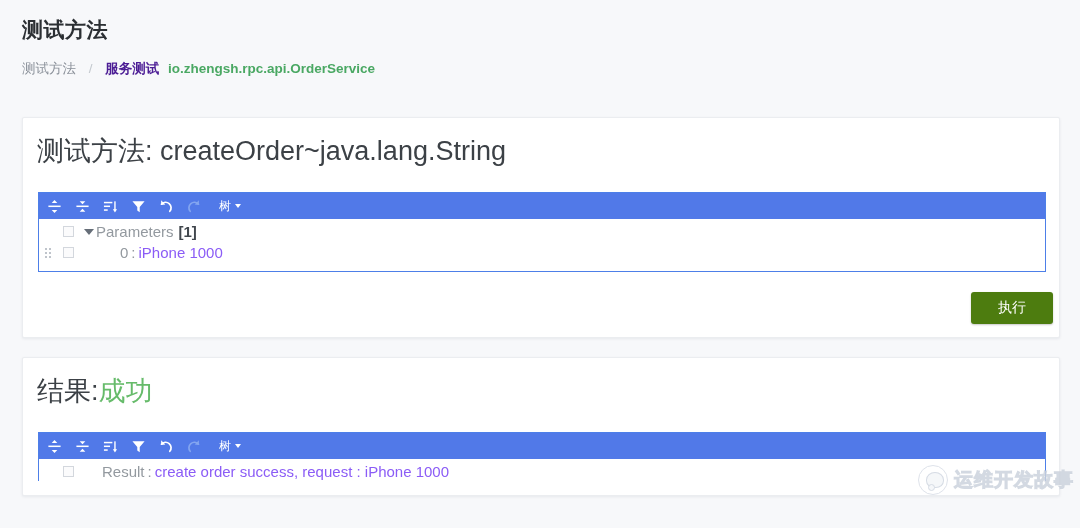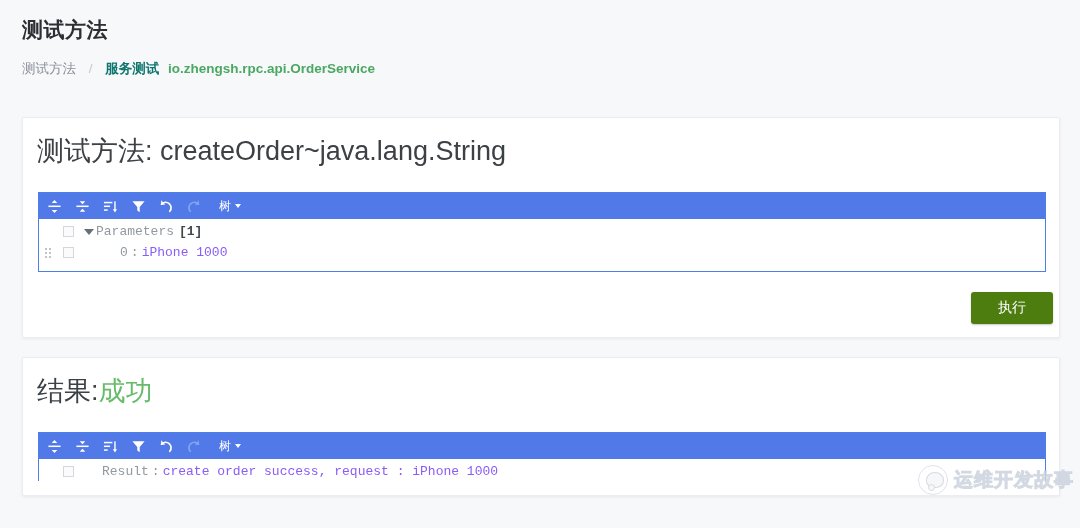--- a/index.html
+++ b/index.html
@@ -17,21 +17,21 @@
     position: absolute; left: 22px; top: 16px;
     font-size: 21px; font-weight: bold; color: #2b2f33;
     letter-spacing: .5px;
   }
   .breadcrumb {
     position: absolute; left: 22px; top: 60px;
     font-size: 13.5px; line-height: 18px; white-space: nowrap;
   }
   .bc-plain { color: #8a9099; }
   .bc-sep { color: #c3c8ce; padding: 0 9px; }
-  .bc-strong { color: #0f766e; font-weight: bold; }
+  .bc-strong { color: #4c1d95; font-weight: bold; }
   .bc-green { color: #4aa863; font-weight: bold; padding-left: 5px; }
 
   
   .card {
     position: absolute; background: #ffffff;
     border: 1px solid #ebedf0;
     border-radius: 2px;
     box-shadow: 0 1px 3px rgba(20,30,50,.07);
   }
   #card-test   { left: 22px; top: 117px; width: 1038px; height: 221px; }
@@ -75,22 +75,22 @@
     border-left: 3.5px solid transparent;
     border-right: 3.5px solid transparent;
     border-top: 4px solid #ffffff;
     display: inline-block;
   }
 
   .je-body { background: #ffffff; padding: 2px 0 0 0; }
   .je-row {
     display: flex; align-items: center;
     height: 21px;
-    font-family: Liberation Mono, monospace;
-    font-size: 13px;
+    font-family: Liberation Sans, sans-serif;
+    font-size: 15px;
     white-space: nowrap;
   }
   .dragarea {
     width: 14px; min-width: 14px; height: 16px;
     display: flex; align-items: center; justify-content: center;
     margin-left: 2px;
   }
   .dots { display: grid; grid-template-columns: 2px 2px; gap: 2px 2px; }
   .dots i { width: 2px; height: 2px; background: #bfc4cb; display: block; }
   .chkbox {

